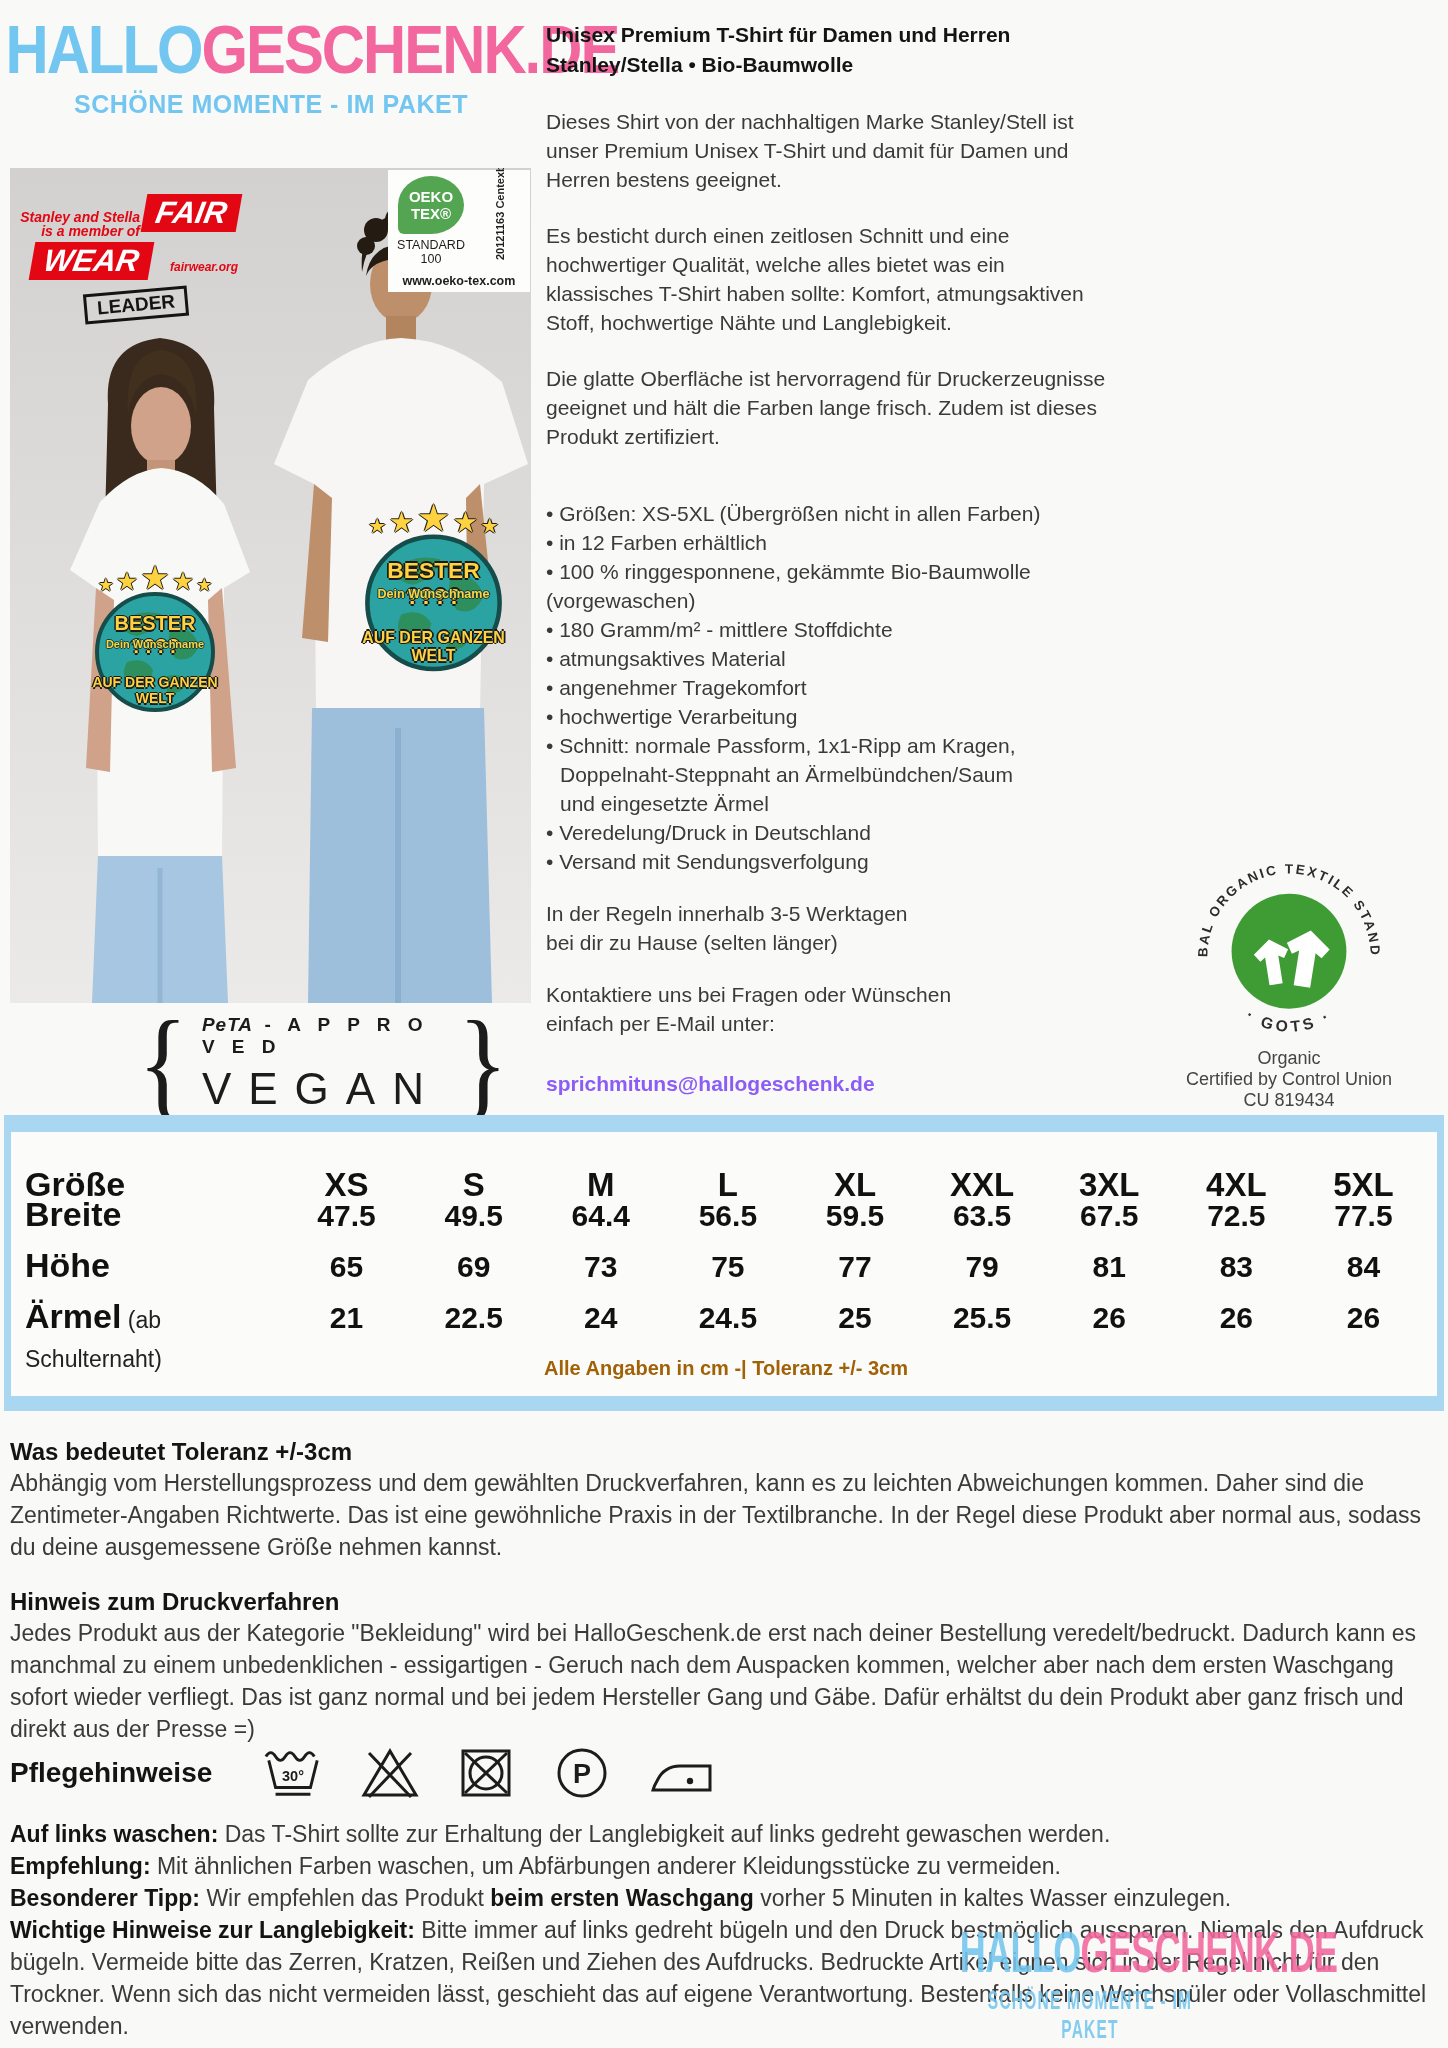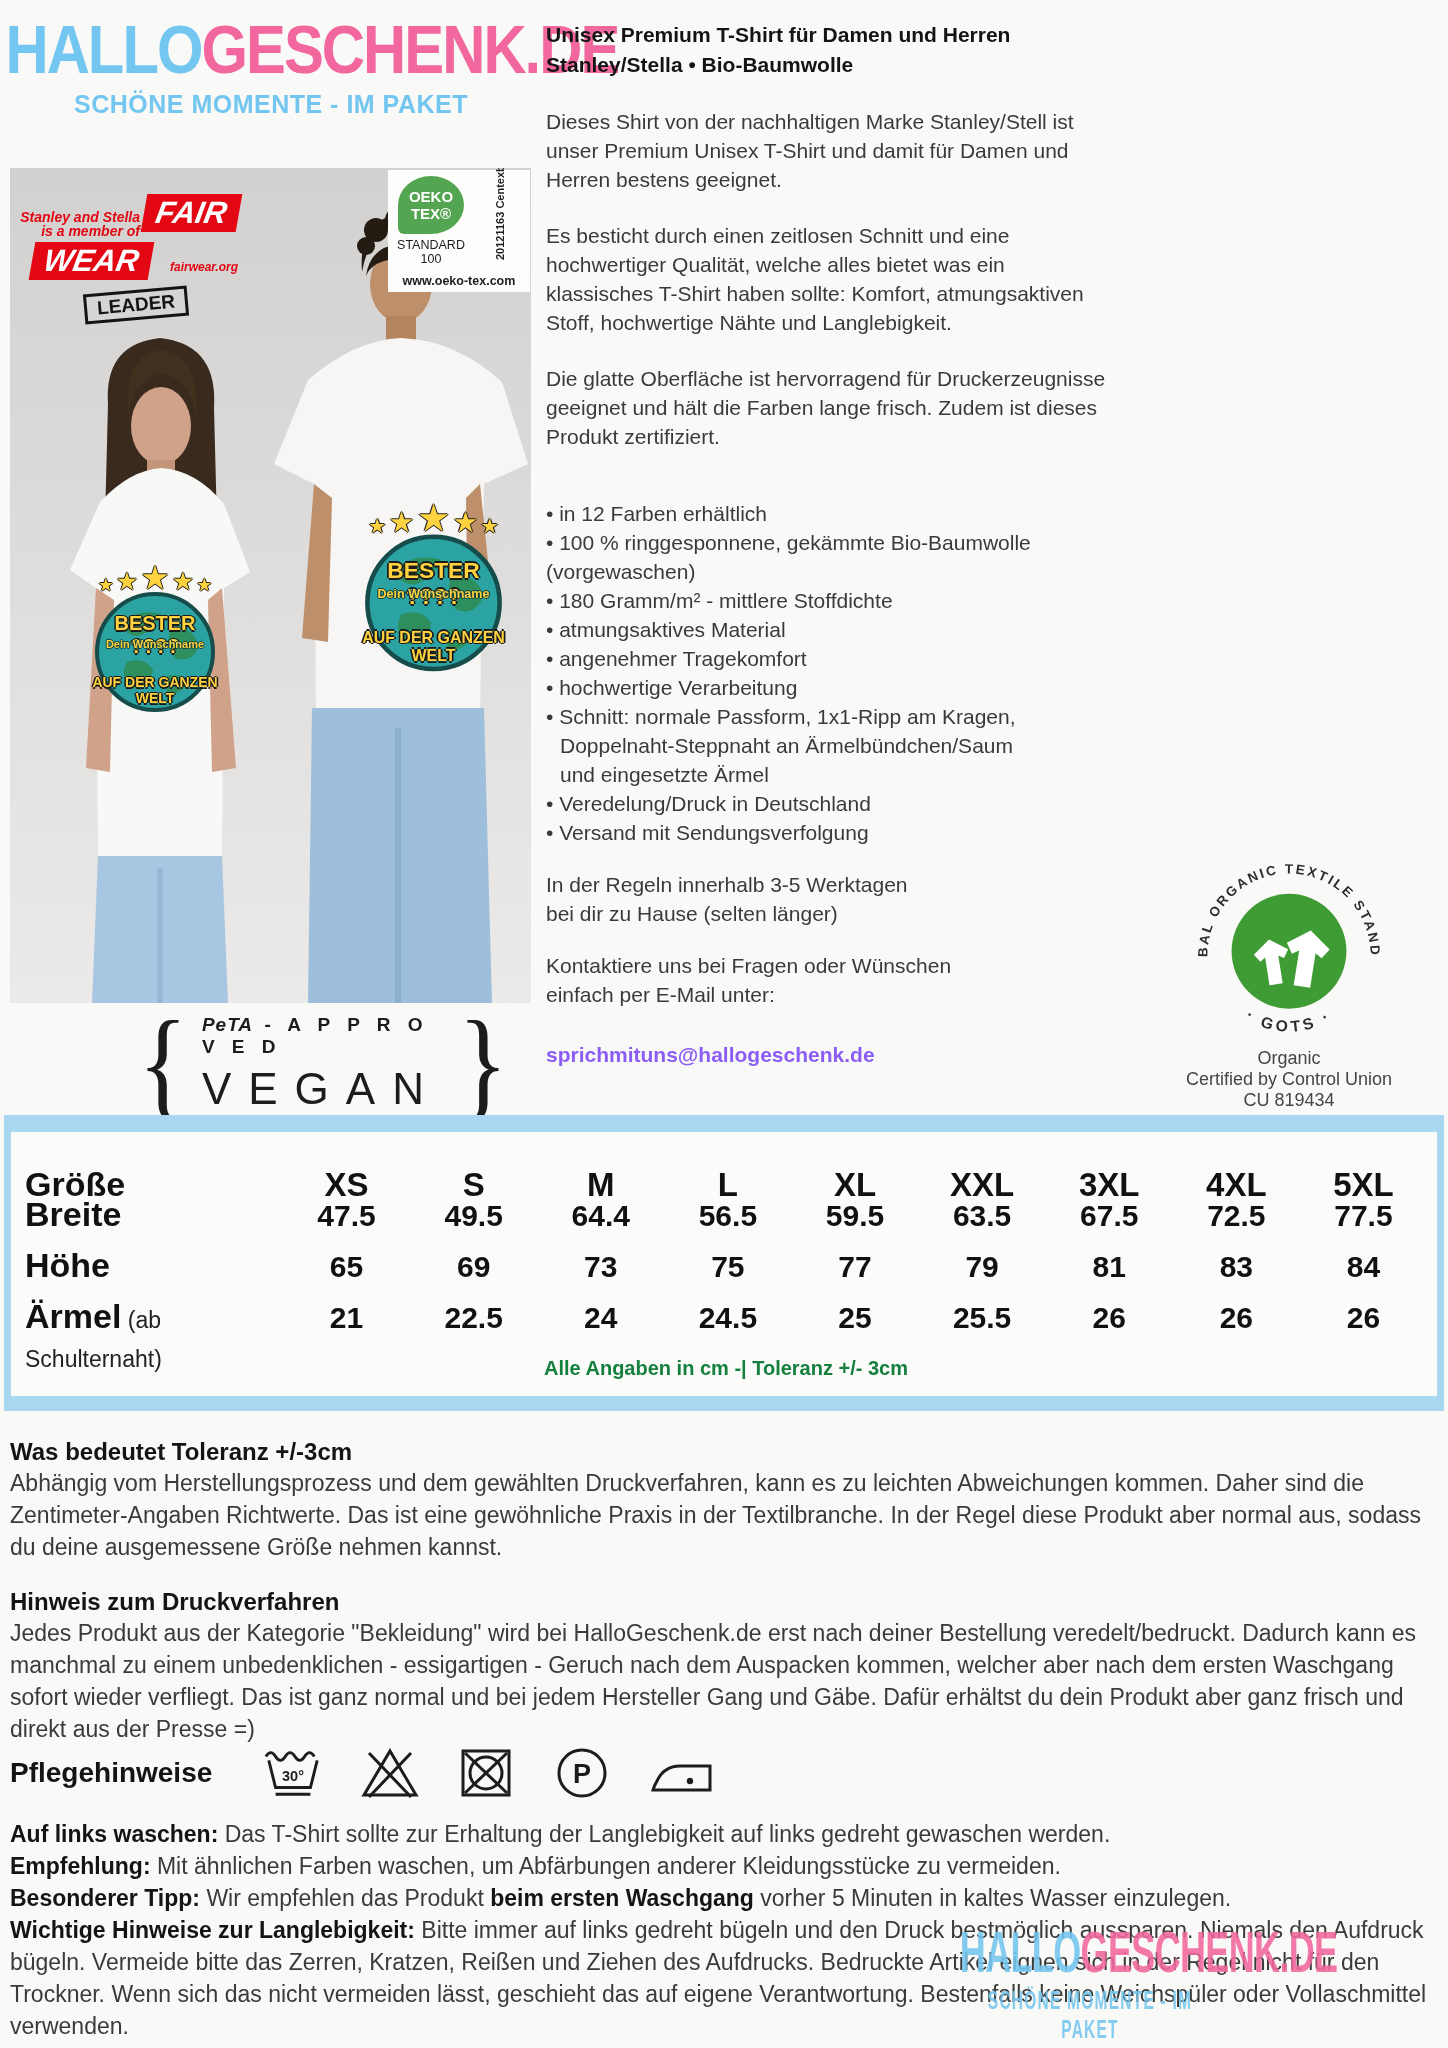--- a/index.html
+++ b/index.html
@@ -79,21 +79,21 @@
   .gots-caption{margin-top:2px;font-size:18px;line-height:21px;color:#454545;}
   
   .sizes{position:absolute;left:4px;top:1115px;width:1440px;height:296px;background:#a9d7f2;}
   .sizes-inner{position:absolute;left:7px;top:17px;right:7px;bottom:15px;background:#fbfbfa;
     padding:12px 10px 0 14px;}
   .trow{display:flex;align-items:baseline;height:51px;}
   .tlabel{width:258px;font-weight:800;font-size:34px;color:#111;}
   .tnote{font-weight:400;font-size:23px;color:#222;}
   .tcell{flex:1;text-align:center;font-weight:800;font-size:30px;color:#111;}
   .tcell.thead{font-size:33px;margin-top:22px;}
-  .tfoot{text-align:center;font-weight:800;font-size:20px;color:#15803d;margin-top:9px;}
+  .tfoot{text-align:center;font-weight:800;font-size:20px;color:#a16207;margin-top:9px;}
   
   .info{position:absolute;left:10px;top:1437px;width:1428px;}
   .sec-h{font-weight:800;font-size:24px;color:#141414;line-height:30px;}
   .sec-b{font-size:23px;line-height:32px;color:#3a3a3a;margin-bottom:24px;}
   .care-row{position:absolute;left:10px;top:1744px;display:flex;align-items:center;gap:36px;}
   .care-label{font-weight:800;font-size:28px;color:#141414;margin-right:14px;}
   .care-icon{display:block;}
   .care-lines{position:absolute;left:10px;top:1818px;width:1428px;font-size:23px;line-height:32px;color:#3a3a3a;}
   .care-line .b{font-weight:800;color:#141414;}
   
@@ -229,20 +229,21 @@
 
 <div class="desc">
   <div class="title">
     <div>Unisex Premium T-Shirt für Damen und Herren</div>
     <div>Stanley/Stella  • Bio-Baumwolle</div>
   </div>
   <p>Dieses Shirt von der nachhaltigen Marke Stanley/Stell ist unser Premium Unisex T-Shirt und damit für Damen und Herren bestens geeignet.</p>
   <p>Es besticht durch einen zeitlosen Schnitt und eine hochwertiger Qualität, welche alles bietet was ein klassisches T-Shirt haben sollte: Komfort, atmungsaktiven Stoff, hochwertige Nähte und Langlebigkeit.</p>
   <p>Die glatte Oberfläche ist hervorragend für Druckerzeugnisse geeignet und hält die Farben lange frisch. Zudem ist dieses Produkt zertifiziert.</p>
   <div class="features">
+      <div class="bullet-line">• Größen: XS-5XL (Übergrößen nicht in allen Farben)</div>
       <div class="bullet-line">• in 12 Farben erhältlich</div>
       <div class="bullet-line">• 100 % ringgesponnene, gekämmte Bio-Baumwolle (vorgewaschen)</div>
       <div class="bullet-line">• 180 Gramm/m² - mittlere Stoffdichte</div>
       <div class="bullet-line">• atmungsaktives Material</div>
       <div class="bullet-line">• angenehmer Tragekomfort</div>
       <div class="bullet-line">• hochwertige Verarbeitung</div>
       <div class="bullet-line">• Schnitt: normale Passform, 1x1-Ripp am Kragen,</div>
       <div class="bullet-line cont">Doppelnaht-Steppnaht an Ärmelbündchen/Saum</div>
       <div class="bullet-line cont">und eingesetzte Ärmel</div>
       <div class="bullet-line">• Veredelung/Druck in Deutschland</div>

